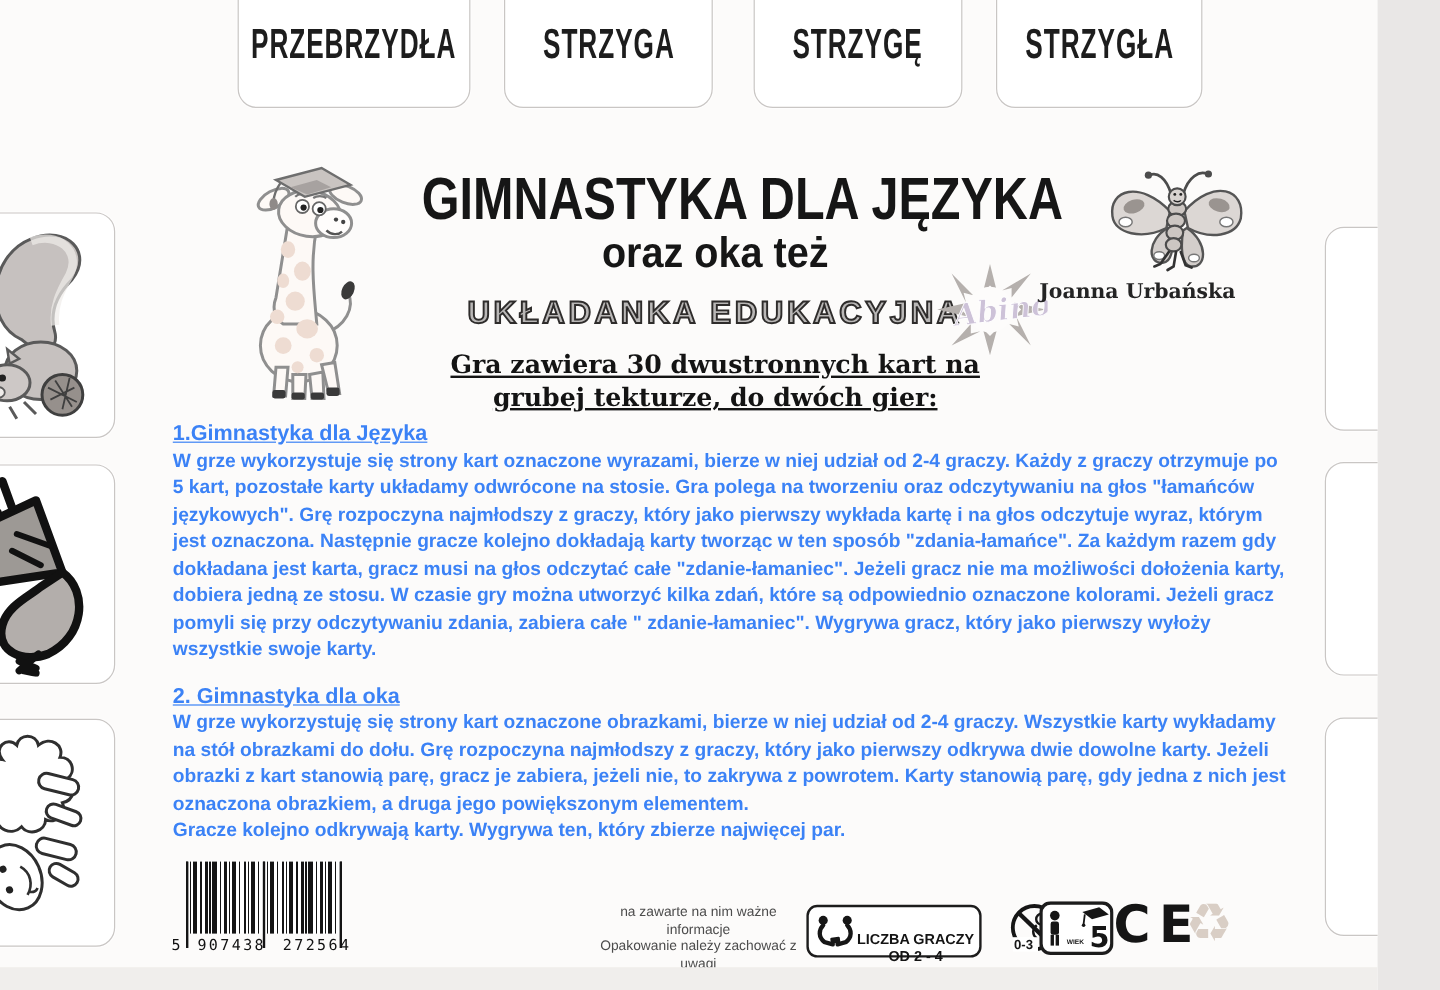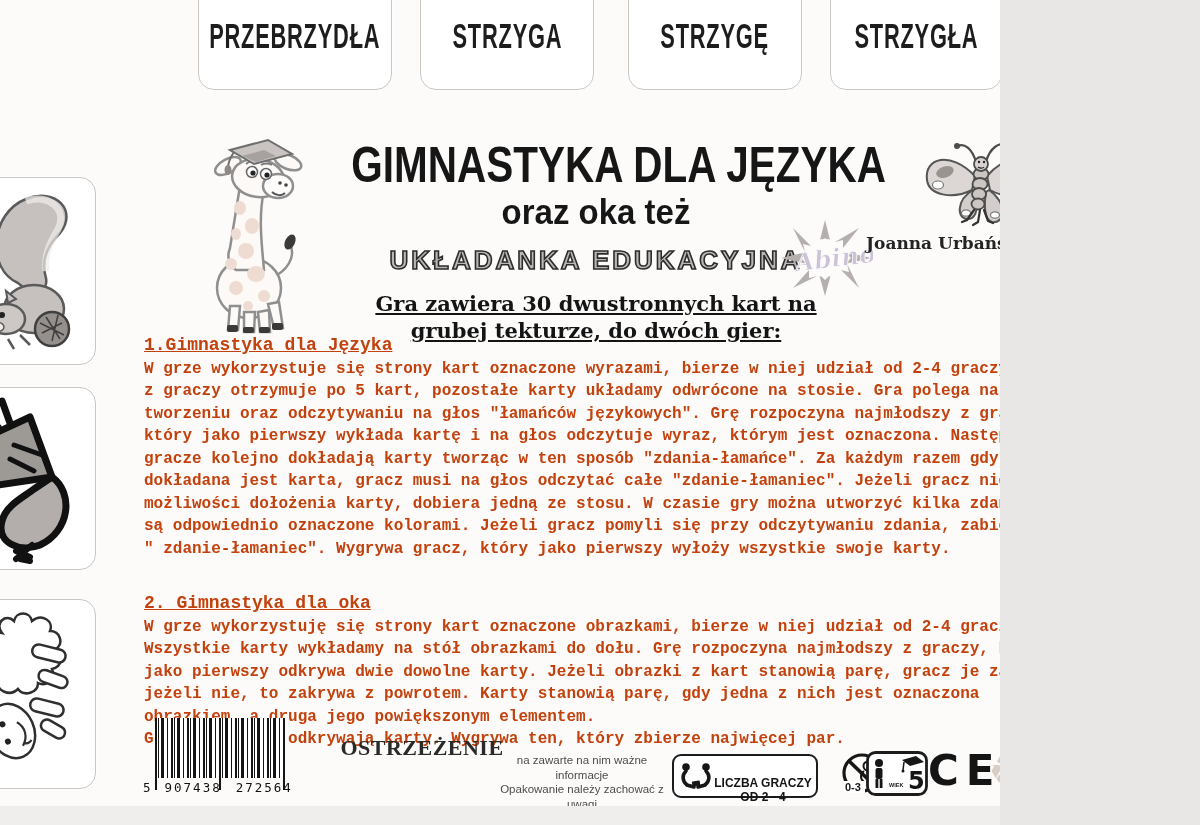--- a/index.html
+++ b/index.html
@@ -1,16 +1,16 @@
 <!DOCTYPE html>
 <html><head>
 <meta charset="utf-8">
 <style>
   html,body{margin:0;padding:0;background:#e9e7e6;}
-  #canvas{position:relative;width:1000px;height:825px;overflow:hidden;background:#fcfbfa;
+  #canvas{position:relative;width:1148px;height:825px;overflow:hidden;background:#fcfbfa;
           font-family:"Liberation Sans",sans-serif;color:#1b1b1b;}
   .np{pointer-events:none;}
 
   
   .card{position:absolute;background:#fff;border:1.5px solid #c9c6c4;border-radius:16px;
         box-shadow:0 0 0 1px rgba(255,255,255,.6);display:flex;align-items:center;justify-content:center;}
   .card-top{top:-16px;height:104px;}
   .cond{display:inline-block;transform:scale(0.78,1.25);font-weight:bold;font-size:28px;
         letter-spacing:1px;color:#1d1d1d;white-space:nowrap;font-family:"Liberation Sans",sans-serif;}
   .card-left{left:-40px;width:134px;overflow:hidden;}
@@ -27,24 +27,24 @@
            -webkit-text-stroke:1.6px #2e2c2b;white-space:nowrap;}
   .contents-note{margin-top:14px;font-family:"DejaVu Serif",serif;font-weight:bold;font-size:21px;
                  line-height:27px;color:#141414;}
   .contents-note span{text-decoration:underline;}
 
   
   .address{position:absolute;left:866px;top:231px;width:220px;font-family:"DejaVu Serif",serif;
            font-weight:600;font-size:17px;line-height:25px;color:#242424;}
 
   
-  .rules{position:absolute;left:144px;top:334px;width:934px;font-family:Liberation Mono, monospace;
-         font-weight:600;font-size:16px;line-height:22.5px;color:#c2410c;}
+  .rules{position:absolute;left:144px;top:350px;width:934px;font-family:Liberation Sans, sans-serif;
+         font-weight:600;font-size:16px;line-height:22.5px;color:#3b82f6;}
   .rules h3{margin:0 0 1px 0;font-size:18px;font-weight:bold;text-decoration:underline;}
-  .rules .sec2{margin-top:32px;}
+  .rules .sec2{margin-top:15px;}
   .rules p{margin:0;}
 
   
   .barcode{position:absolute;left:147px;top:714px;width:142px;height:88px;}
   .bars{position:absolute;left:8px;top:4px;right:4px;height:60px;
         background:repeating-linear-gradient(90deg,#141414 0 2px,#fff 2px 3.5px,#141414 3.5px 4.5px,
         #fff 4.5px 6px,#141414 6px 9.5px,#fff 9.5px 12px,#141414 12px 13px,#fff 13px 16px);}
   .guard{position:absolute;top:4px;width:2px;height:72px;background:#141414;}
   .bc-digits{position:absolute;left:0;top:66px;width:100%;display:flex;
              font-family:"DejaVu Sans Mono",monospace;font-size:12.5px;letter-spacing:2px;color:#111;}
@@ -261,21 +261,20 @@
     <div class="guard" style="left:72px;"></div>
     <div class="guard" style="left:136px;"></div>
     <div class="bc-digits">
       <span class="d0">5</span>
       <span class="d1">907438</span>
       <span class="d2">272564</span>
     </div>
   </div>
 
   <div class="warnbox np">
-    <div class="warn-title">OSTRZEŻENIE</div>
   </div>
 
   <div class="packnote np">
     <span style="display:block">na zawarte na nim ważne informacje</span>
     <span style="display:block">Opakowanie należy zachować z uwagi</span>
     <span style="display:block">oraz ewentualną reklamację.</span>
   </div>
 
   <div class="players-box np">
     <svg width="36" height="30" viewBox="0 0 36 30">

